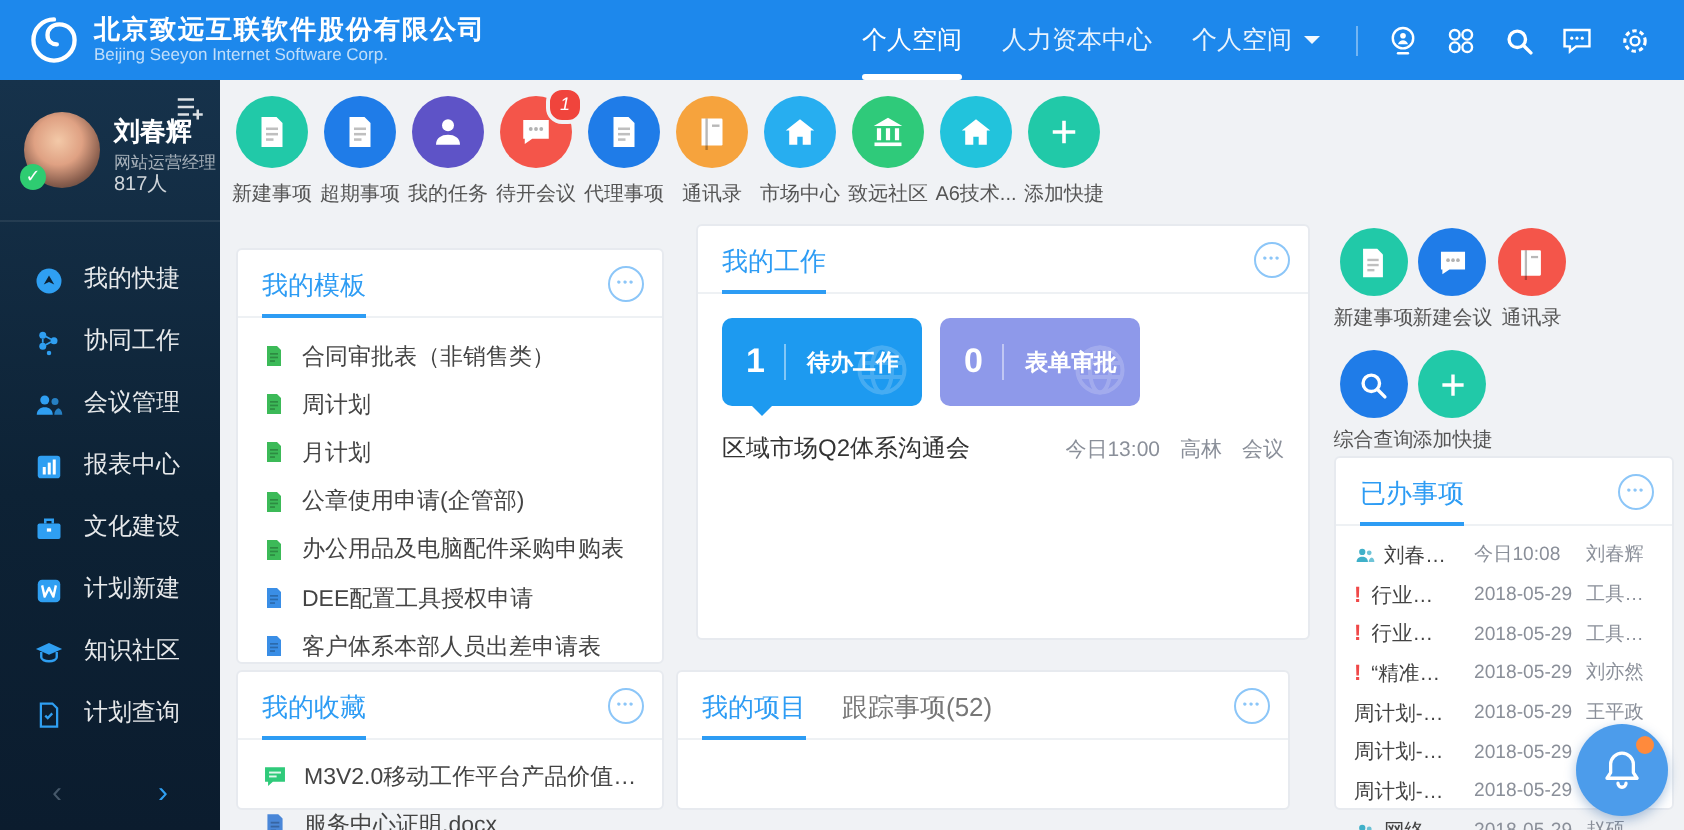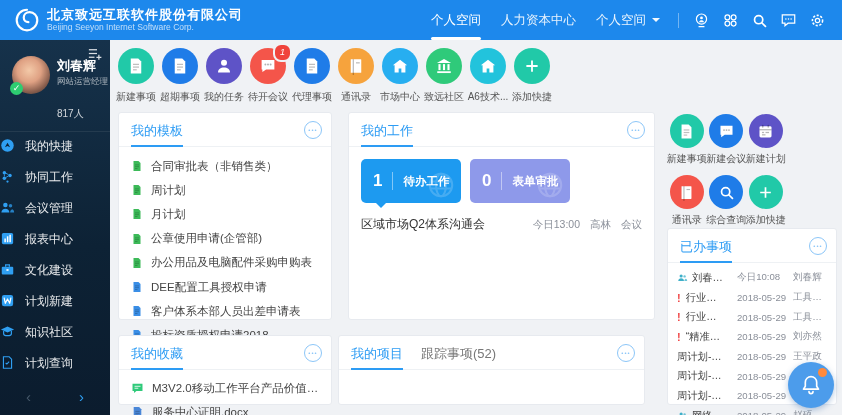--- a/index.html
+++ b/index.html
@@ -32,23 +32,23 @@
            background:linear-gradient(180deg,#16324b 0%,#0d2235 55%,#0b1c2e 100%);color:#fff;z-index:5}
   .side-top-ic{position:absolute;right:8px;top:6px;width:15px;height:15px;color:rgba(255,255,255,.85);cursor:pointer}
   .profile{display:flex;padding:16px 0 12px 12px;border-bottom:1px solid rgba(255,255,255,.08)}
   .avatar{position:relative;width:38px;height:38px;border-radius:50%;flex:none;cursor:pointer;
           background:radial-gradient(circle at 45% 38%, #f3c9a8 0%, #dfa183 38%, #8a5f4e 68%, #2e2a2a 100%)}
   .avatar .chk{position:absolute;left:-2px;bottom:-1px;width:13px;height:13px;border-radius:50%;
           background:#2ecc71;color:#fff;font-size:9px;line-height:13px;text-align:center}
   .pinfo{margin-left:7px;line-height:1.05}
   .pname{font-size:13px;font-weight:bold;margin-top:3px}
   .prole{font-size:8.5px;color:rgba(255,255,255,.62);margin-top:4px;white-space:nowrap}
-  .pcount{font-size:10px;color:rgba(255,255,255,.8);margin-top:23px}
+  .pcount{font-size:10px;color:rgba(255,255,255,.8);margin-top:2px}
   .menu{padding-top:6px}
-  .m-it{display:flex;align-items:flex-start;height:31px;cursor:pointer}
+  .m-it{display:flex;align-items:flex-end;height:31px;padding-left:17px;cursor:pointer}
   .m-it svg{width:15px;height:15px;color:#2f9ff2;flex:none}
   .m-it .lb{margin-left:10px;font-size:12px;color:rgba(255,255,255,.9);white-space:nowrap}
   .pager{position:absolute;bottom:10px;left:0;right:0;display:flex;justify-content:space-between;
          padding:0 26px;font-size:15px}
   .pager .prev{color:#46586a;cursor:pointer}
   .pager .next{color:#2f9ff2;cursor:pointer}
 
   
   .main{position:absolute;left:110px;top:40px;right:0;bottom:0}
   .shortcuts{position:absolute;left:4px;top:8px;display:flex}
@@ -62,21 +62,21 @@
 
   .card{position:absolute;background:#fff;border:1px solid #e7eaef;border-radius:3px;box-sizing:border-box}
   .c-head{position:relative;display:flex;align-items:flex-end;padding:9px 12px 7px;border-bottom:1px solid #eef1f4}
   .c-title{font-size:13px;color:#2d9cf4;position:relative;padding-bottom:7px;margin-bottom:-8px;cursor:pointer;white-space:nowrap}
   .c-title.on::after{content:"";position:absolute;left:0;right:0;bottom:0;height:2px;background:#2d9cf4}
   .c-title.off{color:#777;margin-left:18px}
   .more{position:absolute;right:9px;top:8px;width:16px;height:16px;border:1px solid #8cc6f8;border-radius:50%;
         color:#8cc6f8;font-size:6px;letter-spacing:1px;display:flex;align-items:center;justify-content:center;cursor:pointer}
   .more::after{content:"•••"}
 
-  #card-templates{left:8px;top:72px;width:214px;height:208px}
+  #card-templates{left:8px;top:84px;width:214px;height:208px}
   .tpl-list{padding:7px 12px}
   .tpl-it{display:flex;align-items:center;height:24.2px;cursor:pointer}
   .tpl-it svg{width:12px;height:12px;flex:none}
   .tpl-it.g svg{color:#3cba58}
   .tpl-it.b svg{color:#3a8ee6}
   .tpl-it .lb{margin-left:8px;font-size:11.5px;color:#444;white-space:nowrap;overflow:hidden;text-overflow:ellipsis}
 
   #card-work{left:238px;top:72px;width:307px;height:208px}
   .tiles{display:flex;gap:9px;padding:12px 12px 8px}
   .tile{position:relative;width:100px;height:44px;border-radius:5px;color:#fff;display:flex;align-items:center;cursor:pointer}
@@ -579,28 +579,20 @@
       </div>
       <div class="qa">
         <span class="qa-ic" style="background: rgb(31, 124, 232);">
           <svg>
             <use href="#meeting-icon"></use>
           </svg>
         </span>
         <span class="qa-lb">新建会议</span>
       </div>
       <div class="qa">
-        <span class="qa-ic" style="background: rgb(94, 83, 199);">
-          <svg>
-            <use href="#calendar-icon"></use>
-          </svg>
-        </span>
-        <span class="qa-lb">新建计划</span>
-      </div>
-      <div class="qa">
         <span class="qa-ic" style="background: rgb(244, 85, 74);">
           <svg>
             <use href="#book-icon"></use>
           </svg>
         </span>
         <span class="qa-lb">通讯录</span>
       </div>
       <div class="qa">
         <span class="qa-ic" style="background: rgb(31, 124, 232);">
           <svg>

